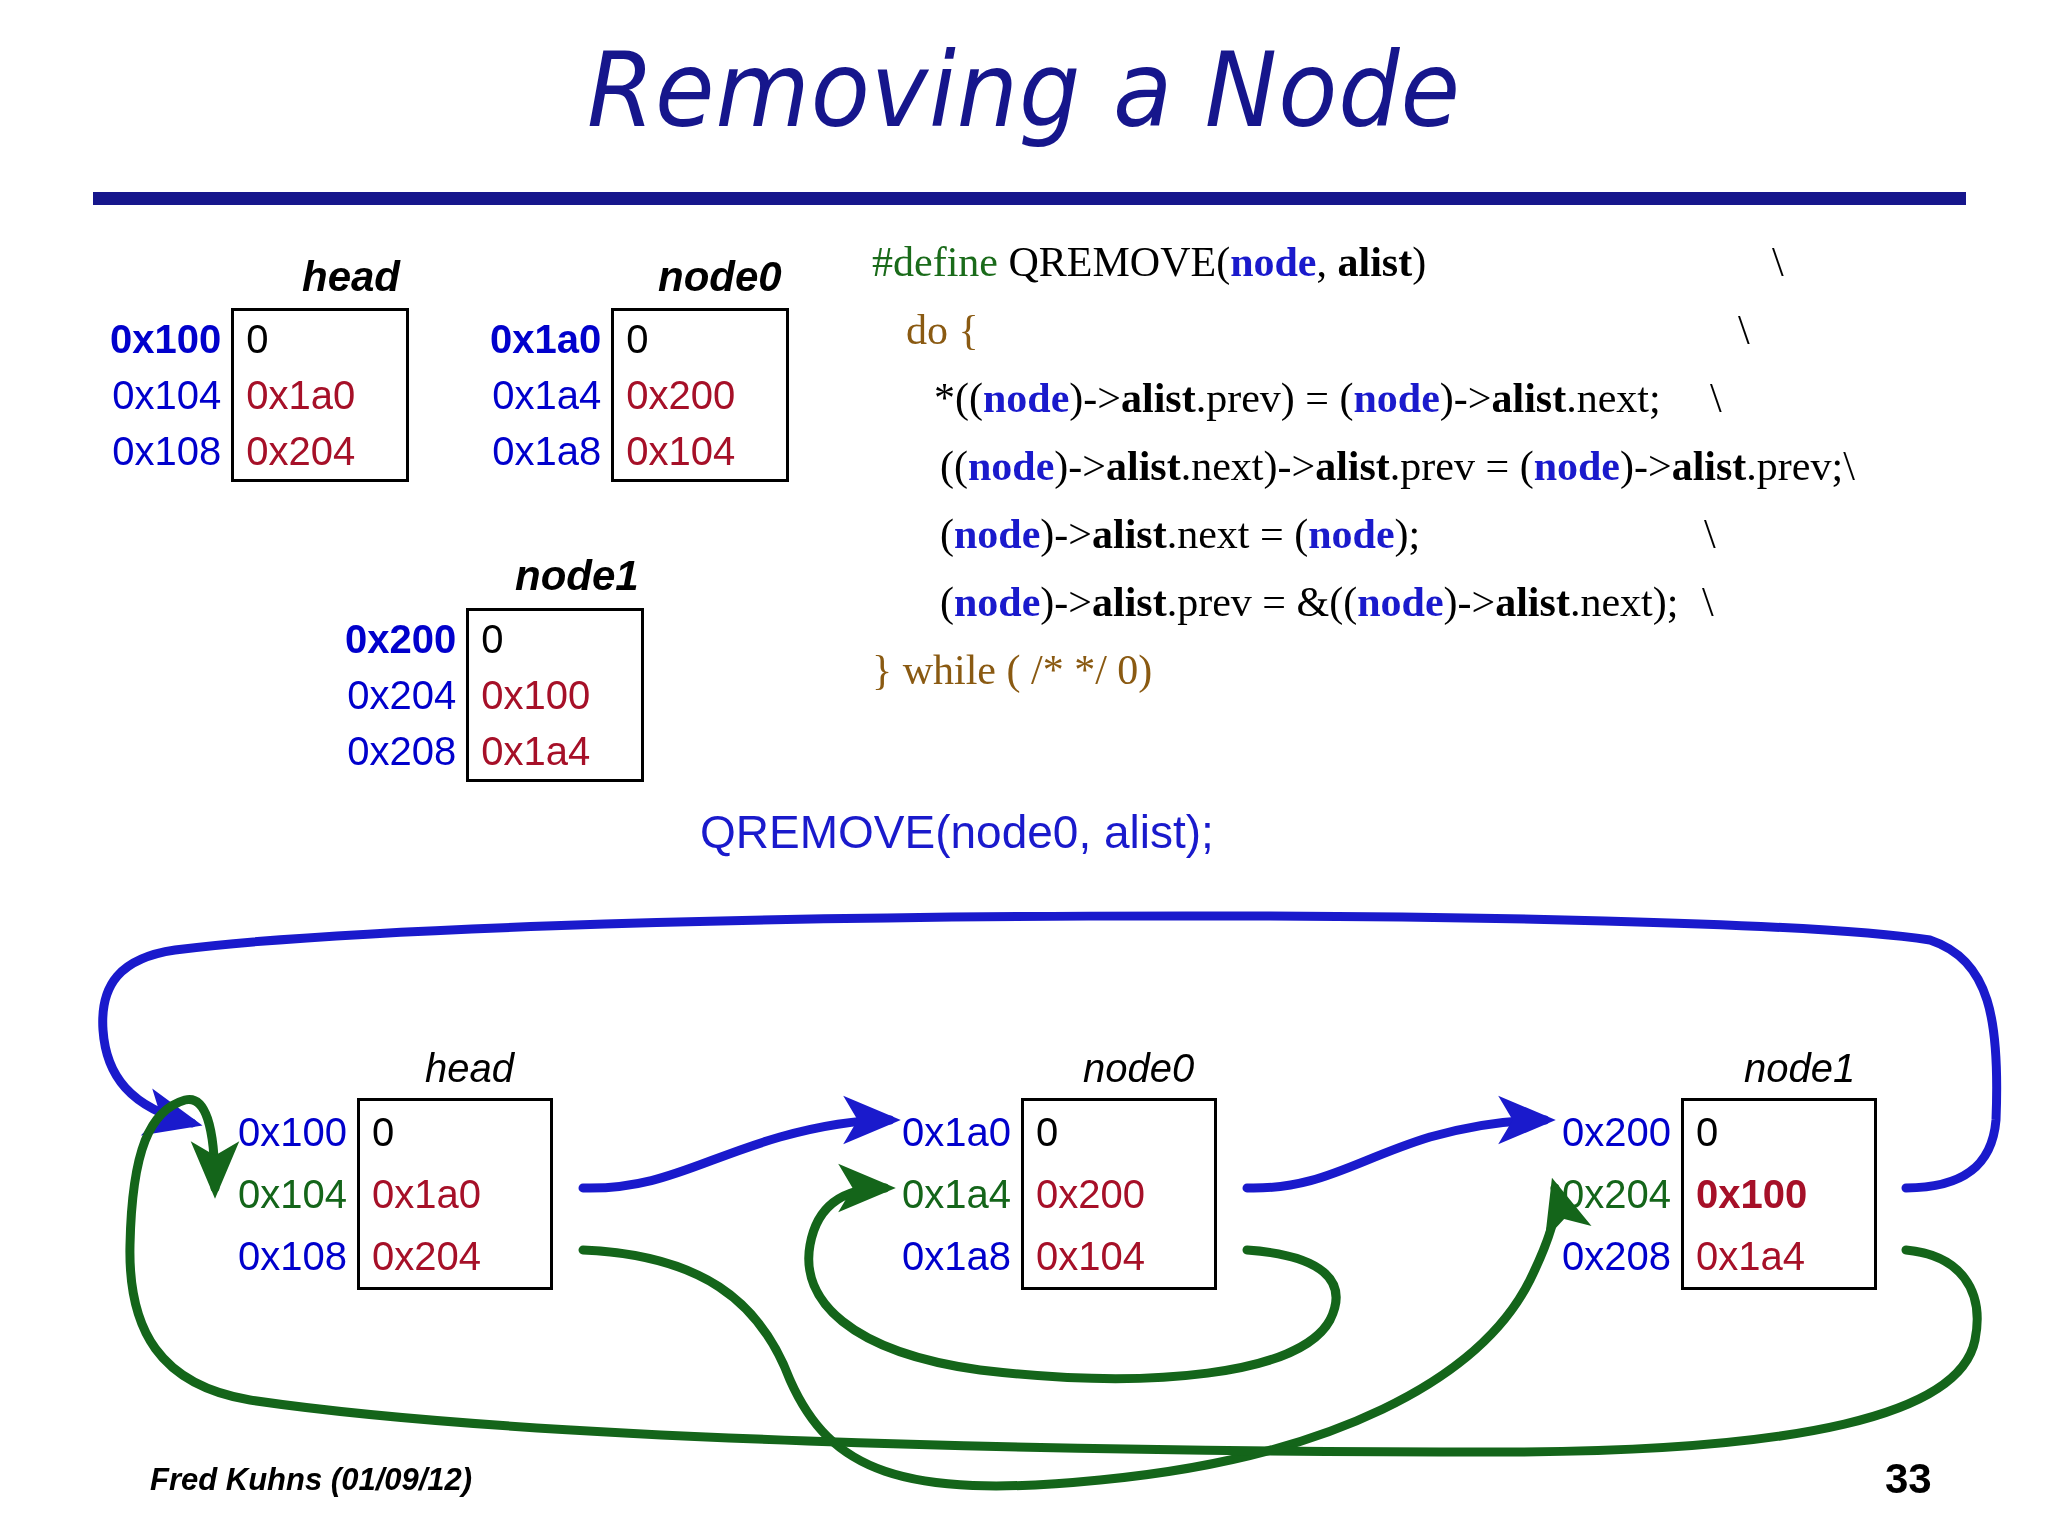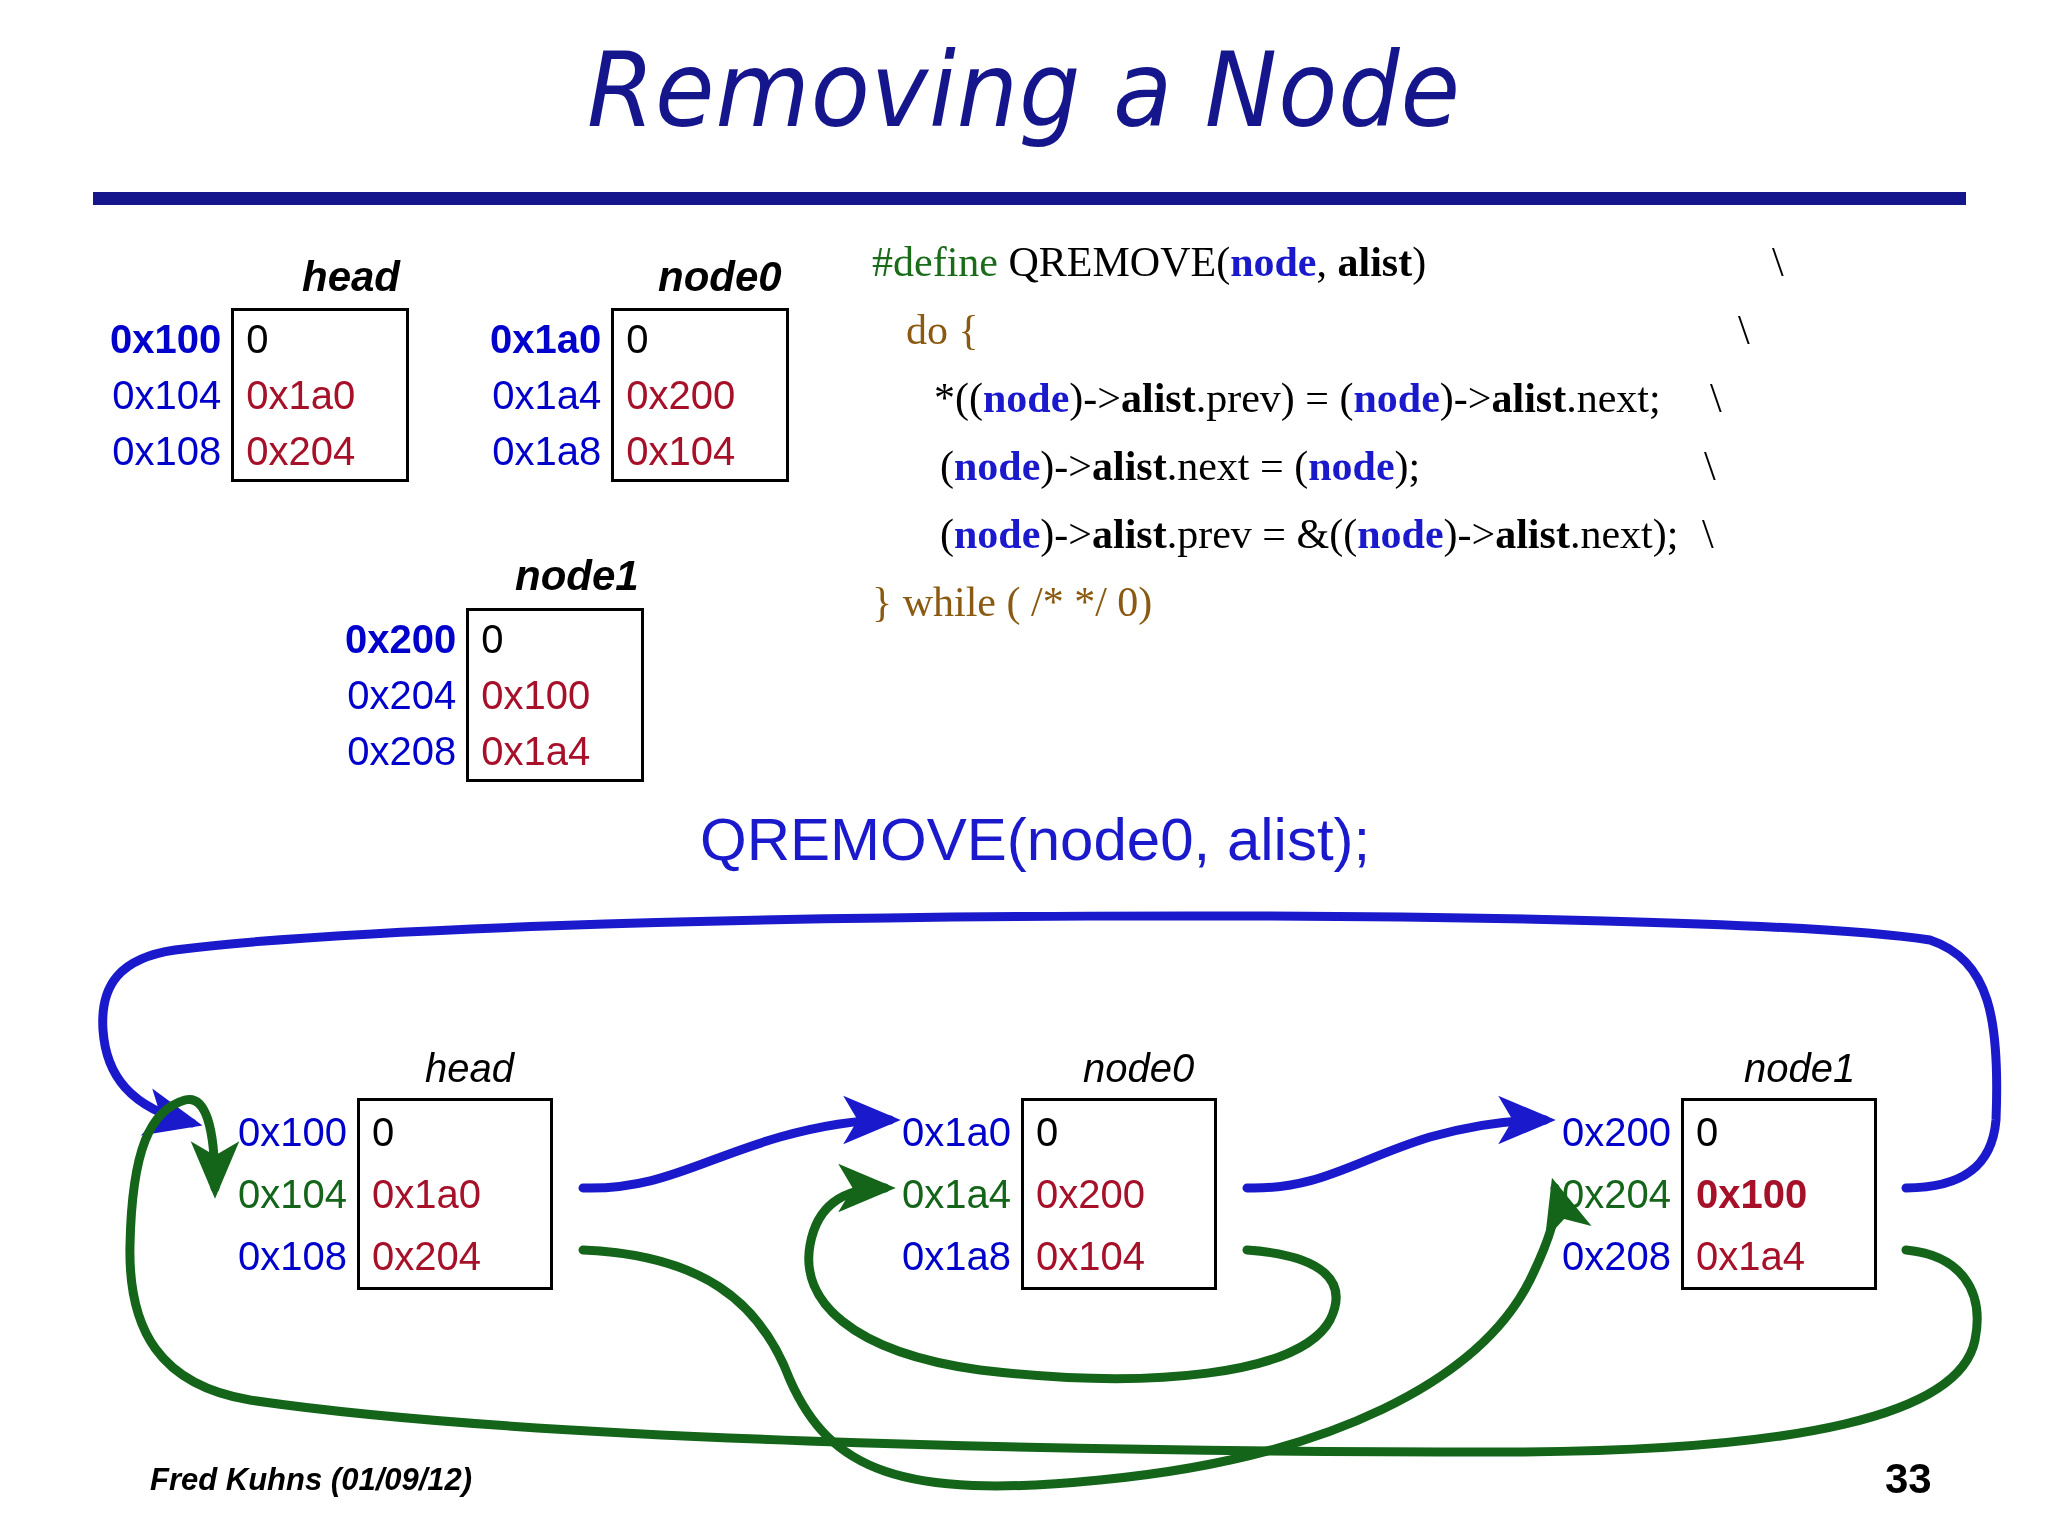--- a/index.html
+++ b/index.html
@@ -119,21 +119,21 @@
   .code .node   { color: #1a1acc; font-weight: bold; }
   .code .alist  { color: #000000; font-weight: bold; }
   .code .brown  { color: #8a5a12; }
   .code .cont   { position: absolute; }
 
   .callline {
     position: absolute;
     left: 700px;
     top: 805px;
     font-family: "Liberation Sans", sans-serif;
-    font-size: 60px;
+    font-size: 46px;
     color: #1a1acc;
     white-space: nowrap;
   }
 
   
   .footer-left {
     position: absolute;
     left: 150px;
     top: 1462px;
     font-family: Liberation Sans, sans-serif;
@@ -222,20 +222,21 @@
     </div>
   </div>
 
   <div class="code">
     <span class="ln"><span class="kw">#define</span><span> </span><span class="macro">QREMOVE</span><span>(</span><span class="node">node</span><span>, </span><span class="alist">alist</span><span>)</span><span class="cont" style="left:900px;">\</span></span>
 
     <span class="ln" style="padding-left:34px;"><span class="brown">do {</span><span class="cont" style="left:866px;">\</span></span>
 
     <span class="ln" style="padding-left:62px;"><span>*((</span><span class="node">node</span><span>)-&gt;</span><span class="alist">alist</span><span>.prev) = (</span><span class="node">node</span><span>)-&gt;</span><span class="alist">alist</span><span>.next;</span><span class="cont" style="left:838px;">\</span></span>
 
+    <span class="ln" style="padding-left:68px;"><span>((</span><span class="node">node</span><span>)-&gt;</span><span class="alist">alist</span><span>.next)-&gt;</span><span class="alist">alist</span><span>.prev = (</span><span class="node">node</span><span>)-&gt;</span><span class="alist">alist</span><span>.prev;\</span></span>
 
     <span class="ln" style="padding-left:68px;"><span>(</span><span class="node">node</span><span>)-&gt;</span><span class="alist">alist</span><span>.next = (</span><span class="node">node</span><span>);</span><span class="cont" style="left:832px;">\</span></span>
 
     <span class="ln" style="padding-left:68px;"><span>(</span><span class="node">node</span><span>)-&gt;</span><span class="alist">alist</span><span>.prev = &amp;((</span><span class="node">node</span><span>)-&gt;</span><span class="alist">alist</span><span>.next);</span><span class="cont" style="left:830px;">\</span></span>
 
     <span class="ln" style="padding-left:0px;"><span class="brown">} while ( /* */ 0)</span></span>
   </div>
 
   <div class="callline">QREMOVE(node0, alist);</div>
 

